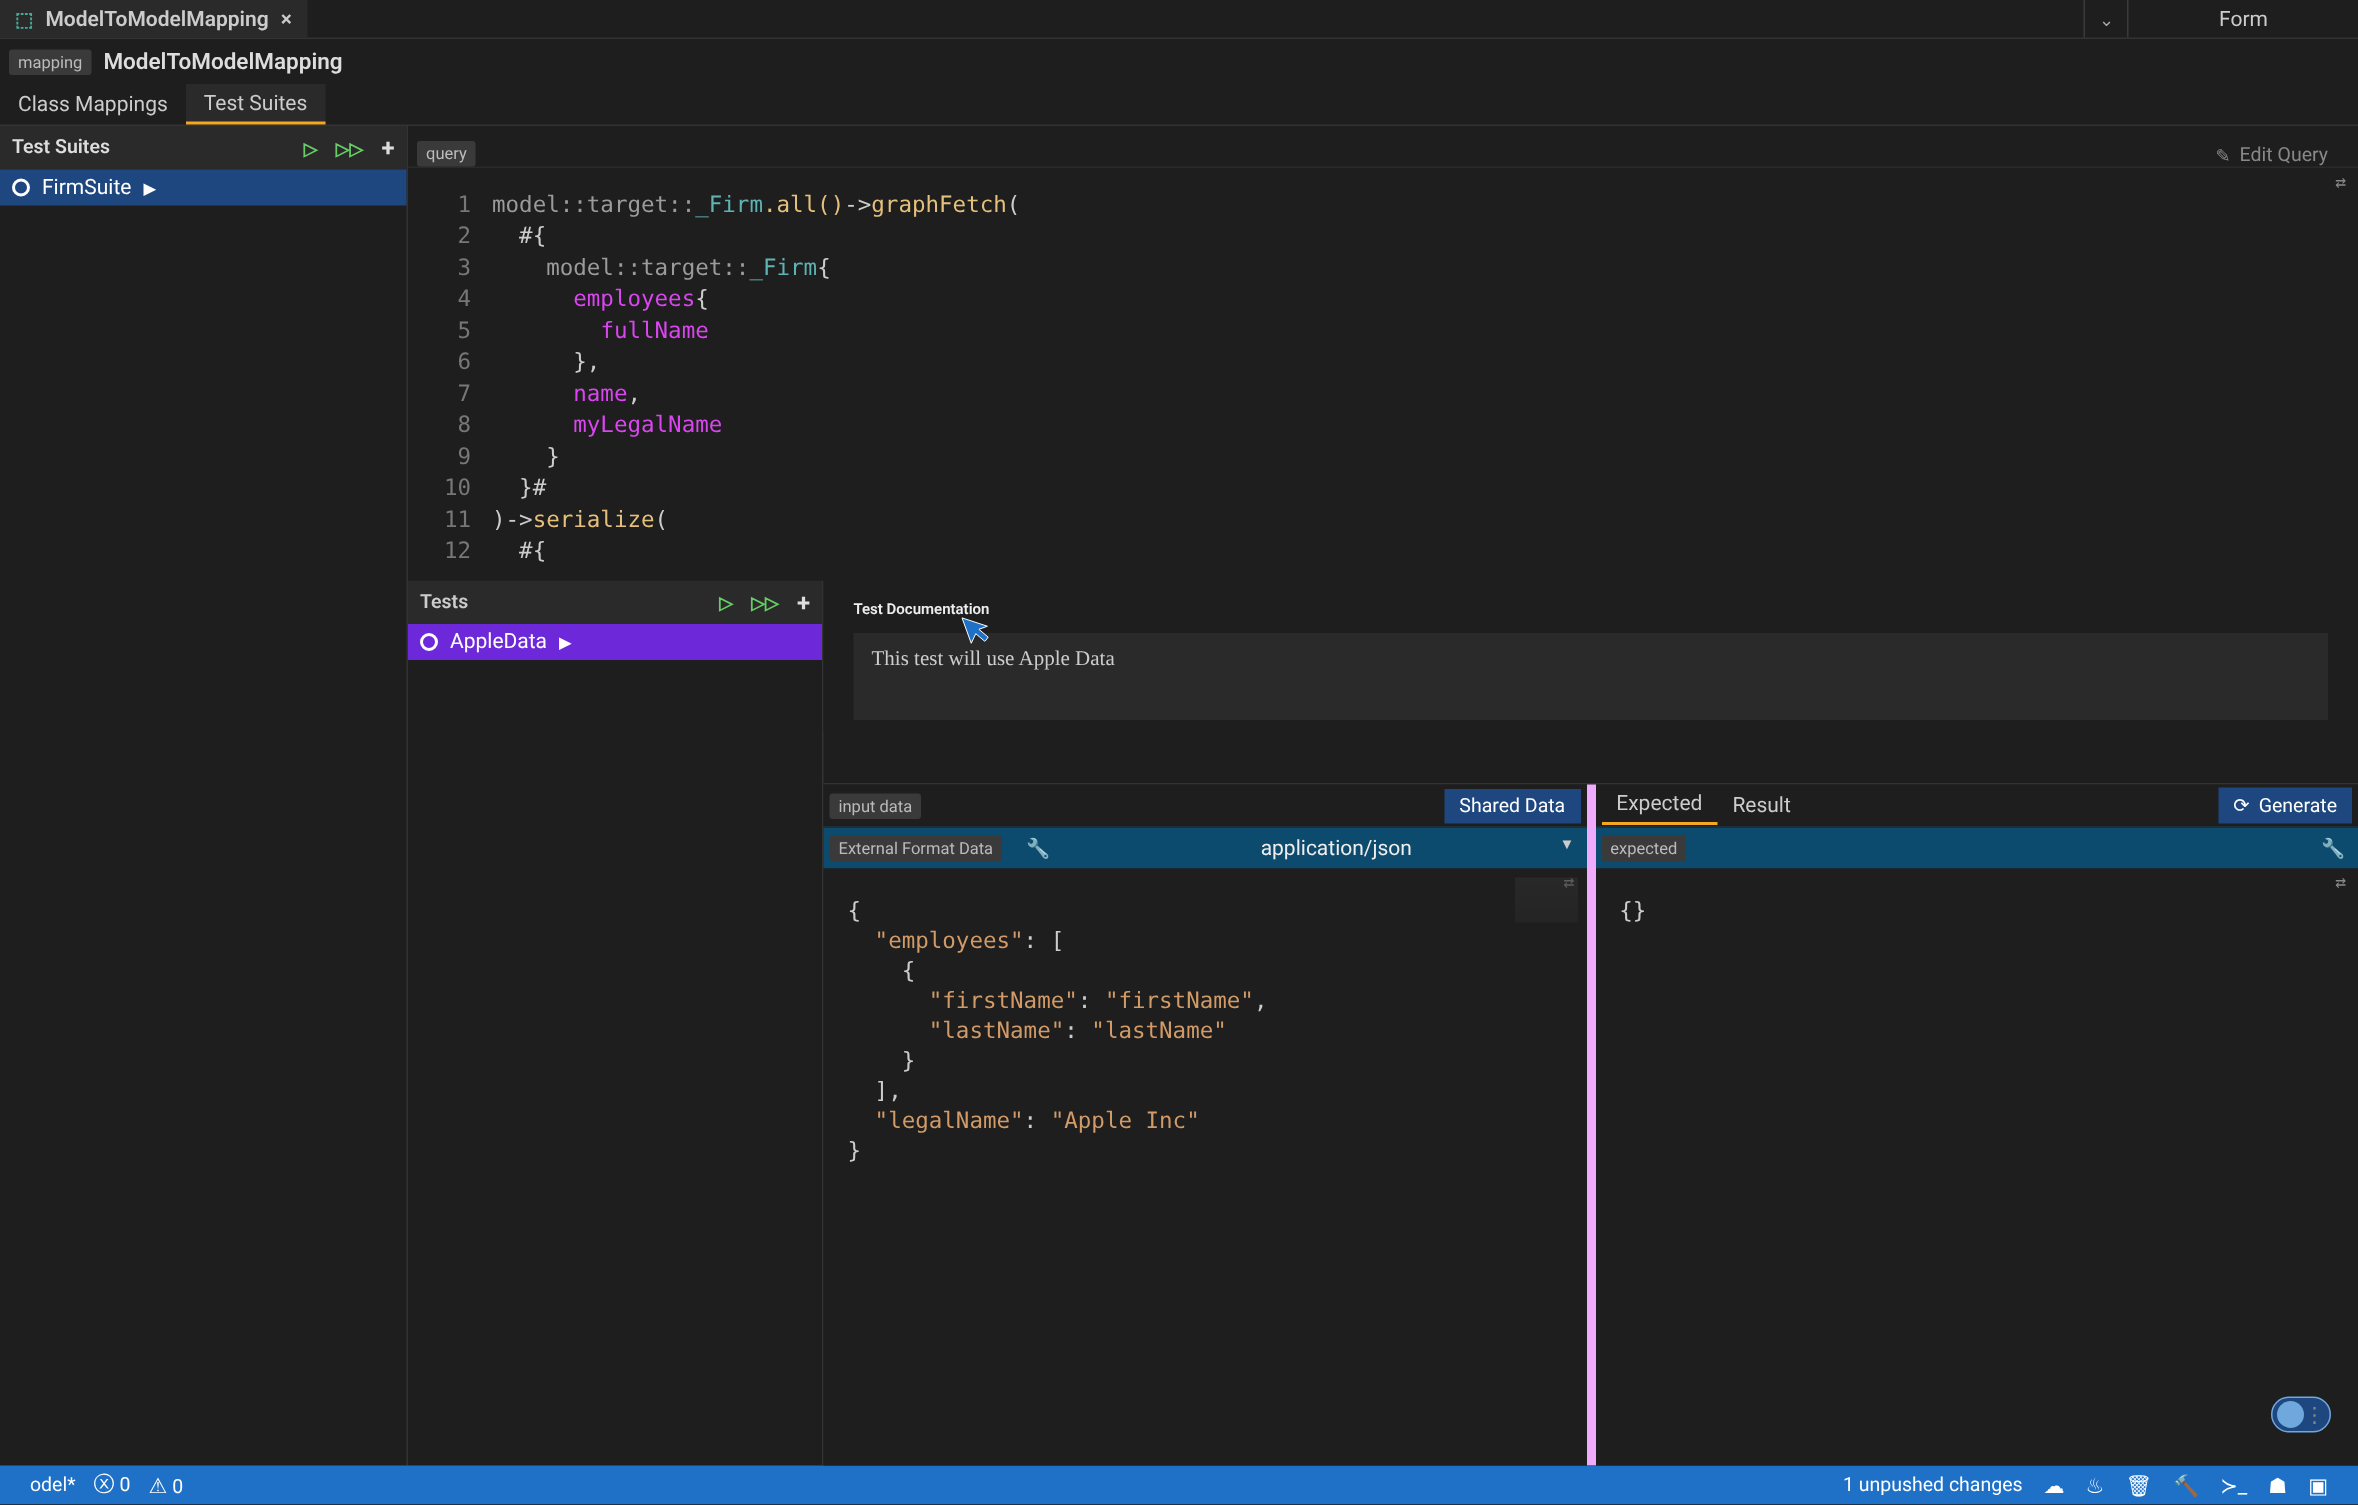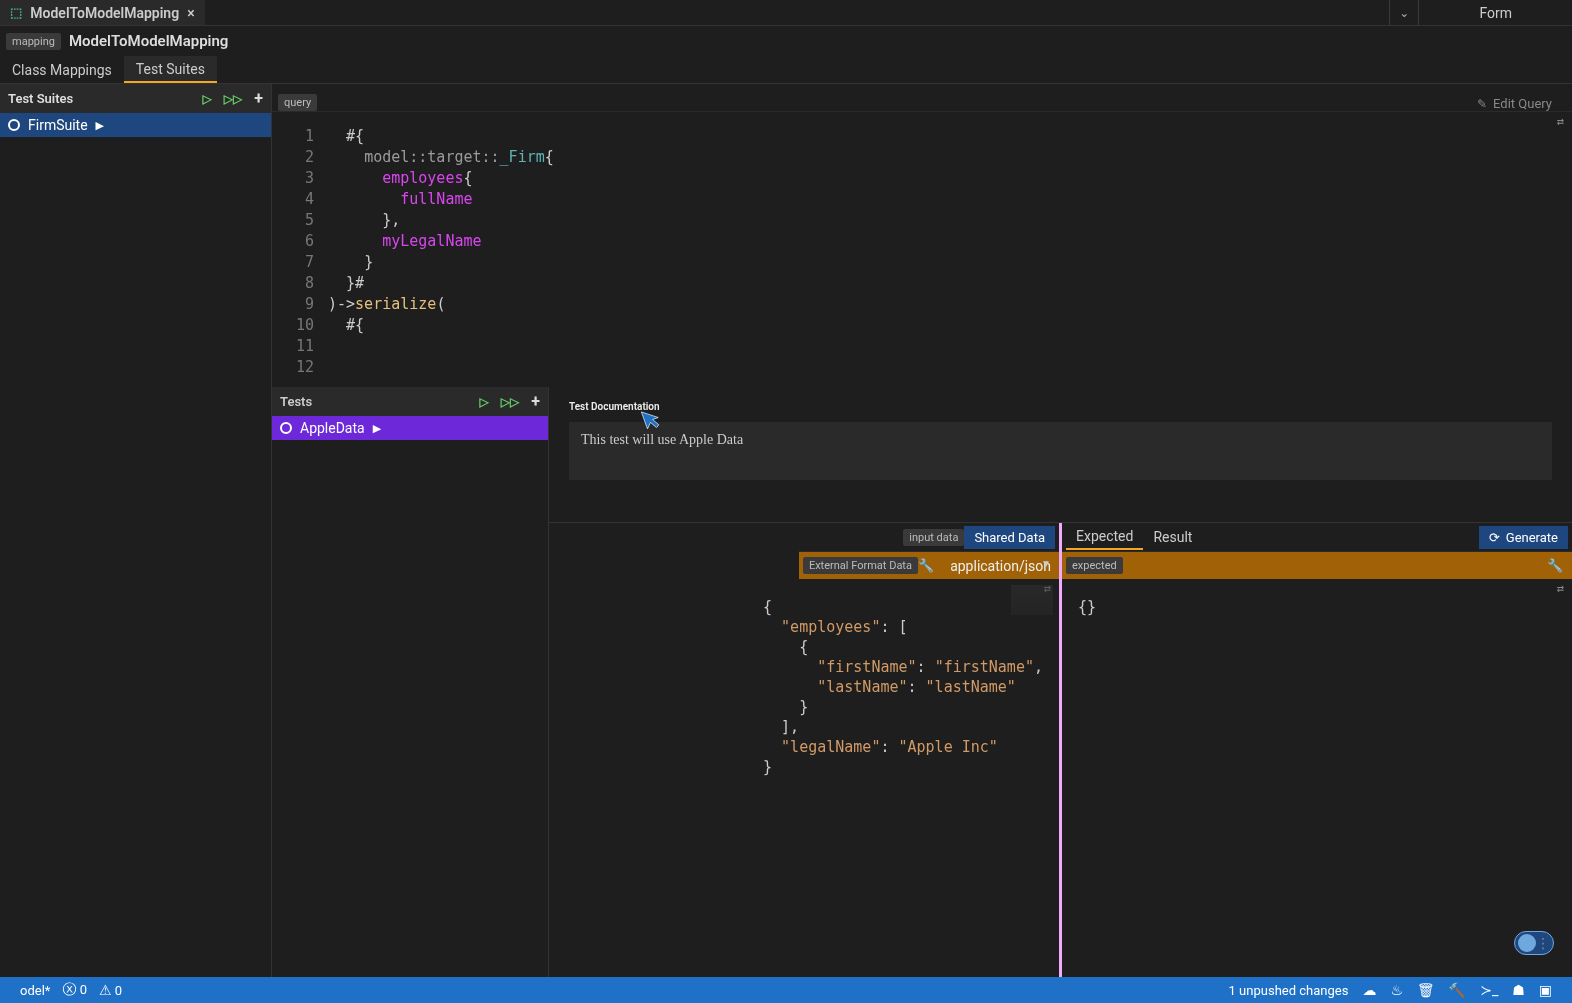--- a/index.html
+++ b/index.html
@@ -271,21 +271,21 @@
   border-top: 1px solid #333;
   min-height: 0;
   margin-top: 34px;
 }
 .io-left, .io-right {
   flex: 1;
   display: flex;
   flex-direction: column;
   min-width: 0;
 }
-.io-left { border-right: 3px solid #f0abfc; align-items: flex-end; }
+.io-left { border-right: 6px solid #f0abfc; }
 .subtab-row {
   height: 28px;
   background: #1e1e1e;
   display: flex;
   align-items: center;
   padding: 0 4px;
 }
 .io-subtab {
   padding: 4px 10px;
   color: #ccc;
@@ -305,24 +305,25 @@
   background: #1f477f;
   color: #fff;
   padding: 4px 10px;
   font-size: 13px;
   display: flex;
   align-items: center;
   gap: 6px;
 }
 .format-row {
   height: 28px;
-  background: #a16207;
+  background: #0c4a6e;
   display: flex;
   align-items: center;
   border-top: 1px solid #2a2a2a;
+  gap: 16px;
 }
 .wrench { color: #ccc; margin-left: auto; margin-right: 8px; font-size: 13px; }
 .mime-select {
   flex: 1;
   text-align: center;
   color: #eee;
   font-size: 14px;
   padding: 0 8px;
   position: relative;
 }
@@ -462,25 +463,27 @@
         <div>5</div>
         <div>6</div>
         <div>7</div>
         <div>8</div>
         <div>9</div>
         <div>10</div>
         <div>11</div>
         <div>12</div>
       </div>
       <div class="code-lines">
+        <div class="line"><span class="k-ns">model::target::</span><span class="k-type">_Firm</span><span class="k-method">.all()</span><span class="k-punc">-&gt;</span><span class="k-method">graphFetch</span><span class="k-punc">(</span></div>
         <div class="line">  <span class="k-punc">#{</span></div>
         <div class="line">    <span class="k-ns">model::target::</span><span class="k-type">_Firm</span><span class="k-punc">{</span></div>
         <div class="line">      <span class="k-prop">employees</span><span class="k-punc">{</span></div>
         <div class="line">        <span class="k-prop">fullName</span></div>
         <div class="line">      <span class="k-punc">}</span><span class="k-punc">,</span></div>
+        <div class="line">      <span class="k-prop">name</span><span class="k-punc">,</span></div>
         <div class="line">      <span class="k-prop">myLegalName</span></div>
         <div class="line">    <span class="k-punc">}</span></div>
         <div class="line">  <span class="k-punc">}#</span></div>
         <div class="line"><span class="k-punc">)</span><span class="k-punc">-&gt;</span><span class="k-method">serialize</span><span class="k-punc">(</span></div>
         <div class="line">  <span class="k-punc">#{</span></div>
       </div>
     </div>
 
     <div class="bottom-split">
       <div class="tests-col">

